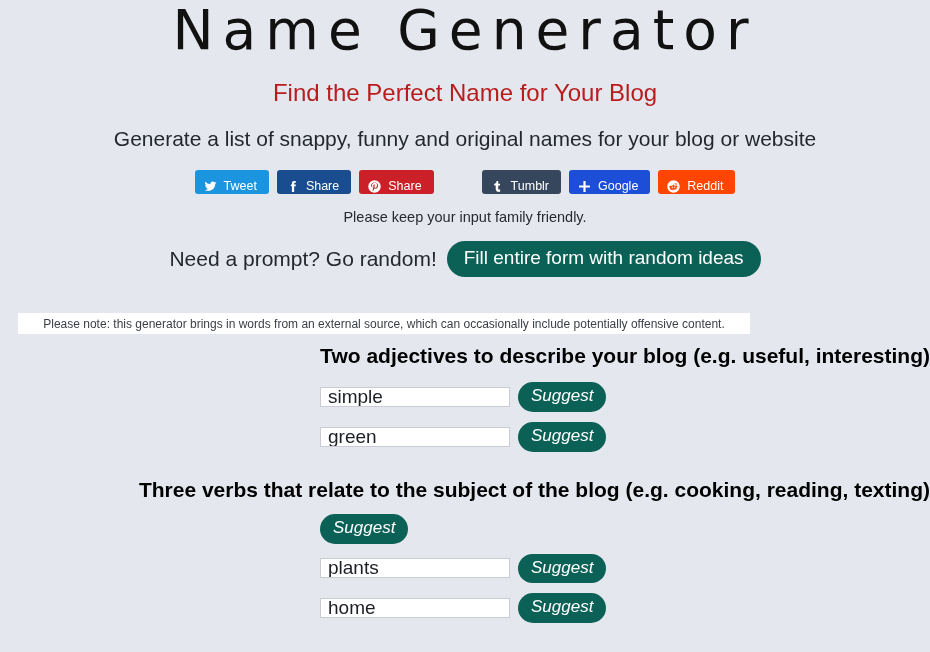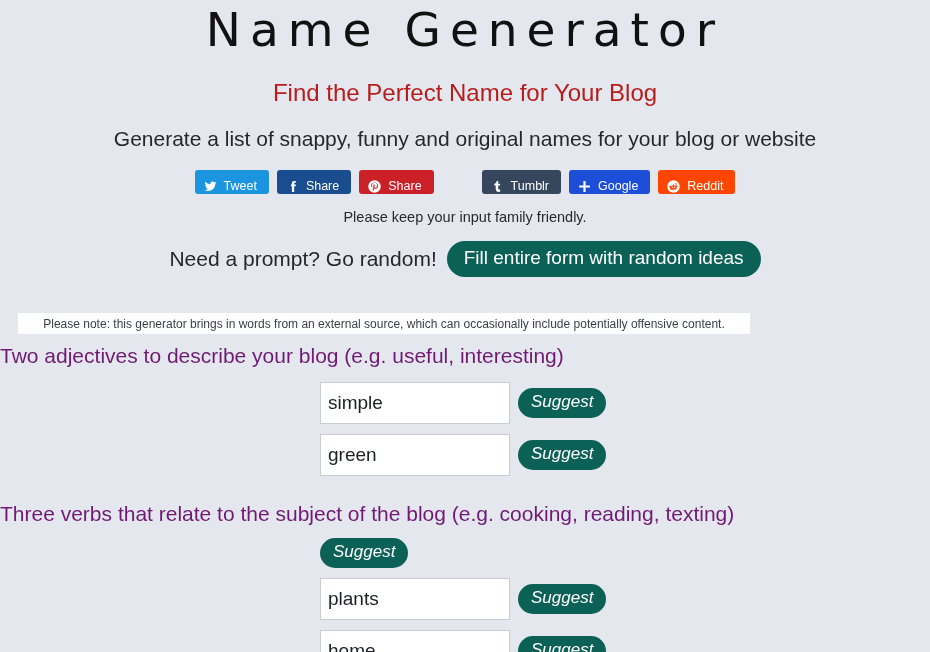--- a/index.html
+++ b/index.html
@@ -17,21 +17,21 @@
     -webkit-font-smoothing: antialiased;
   }
 
   
   .page-title {
     margin: 0;
     padding-top: 2px;
     text-align: center;
     font-family: "DejaVu Sans", sans-serif;
     font-weight: 400;
-    font-size: 47px;
+    font-size: 55px;
     letter-spacing: 9px;
     color: #111111;
     line-height: 56px;
   }
   .page-subtitle {
     margin: 0;
     padding-top: 20px;
     text-align: center;
     font-size: 24px;
     font-weight: 400;
@@ -148,40 +148,41 @@
 
   
   .form-area {
     position: absolute;
     left: 0;
     top: 340px;
     width: 930px;
   }
   .field-group-label {
     margin: 0;
-    text-align: left;
+    text-align: right;
     font-size: 21px;
-    color: #701a75;
+    color: #000000;
     line-height: 28px;
+    font-weight: bold;
   }
   .group-adjectives .field-group-label { padding-top: 2px; }
   .group-verbs { margin-top: 24px; }
 
   .field-row {
     display: flex;
     align-items: center;
     margin-top: 10px;
     padding-left: 320px;
     gap: 8px;
   }
   .group-adjectives .field-row:first-of-type { margin-top: 12px; }
 
   .text-input {
     width: 190px;
-    height: 42px;
+    height: 20px;
     box-sizing: border-box;
     background: #ffffff;
     border: 1px solid #c9cdd3;
     border-radius: 0;
     padding: 0 7px;
     font-family: "Liberation Sans", sans-serif;
     font-size: 19px;
     color: #1c1f24;
     outline: none;
   }

